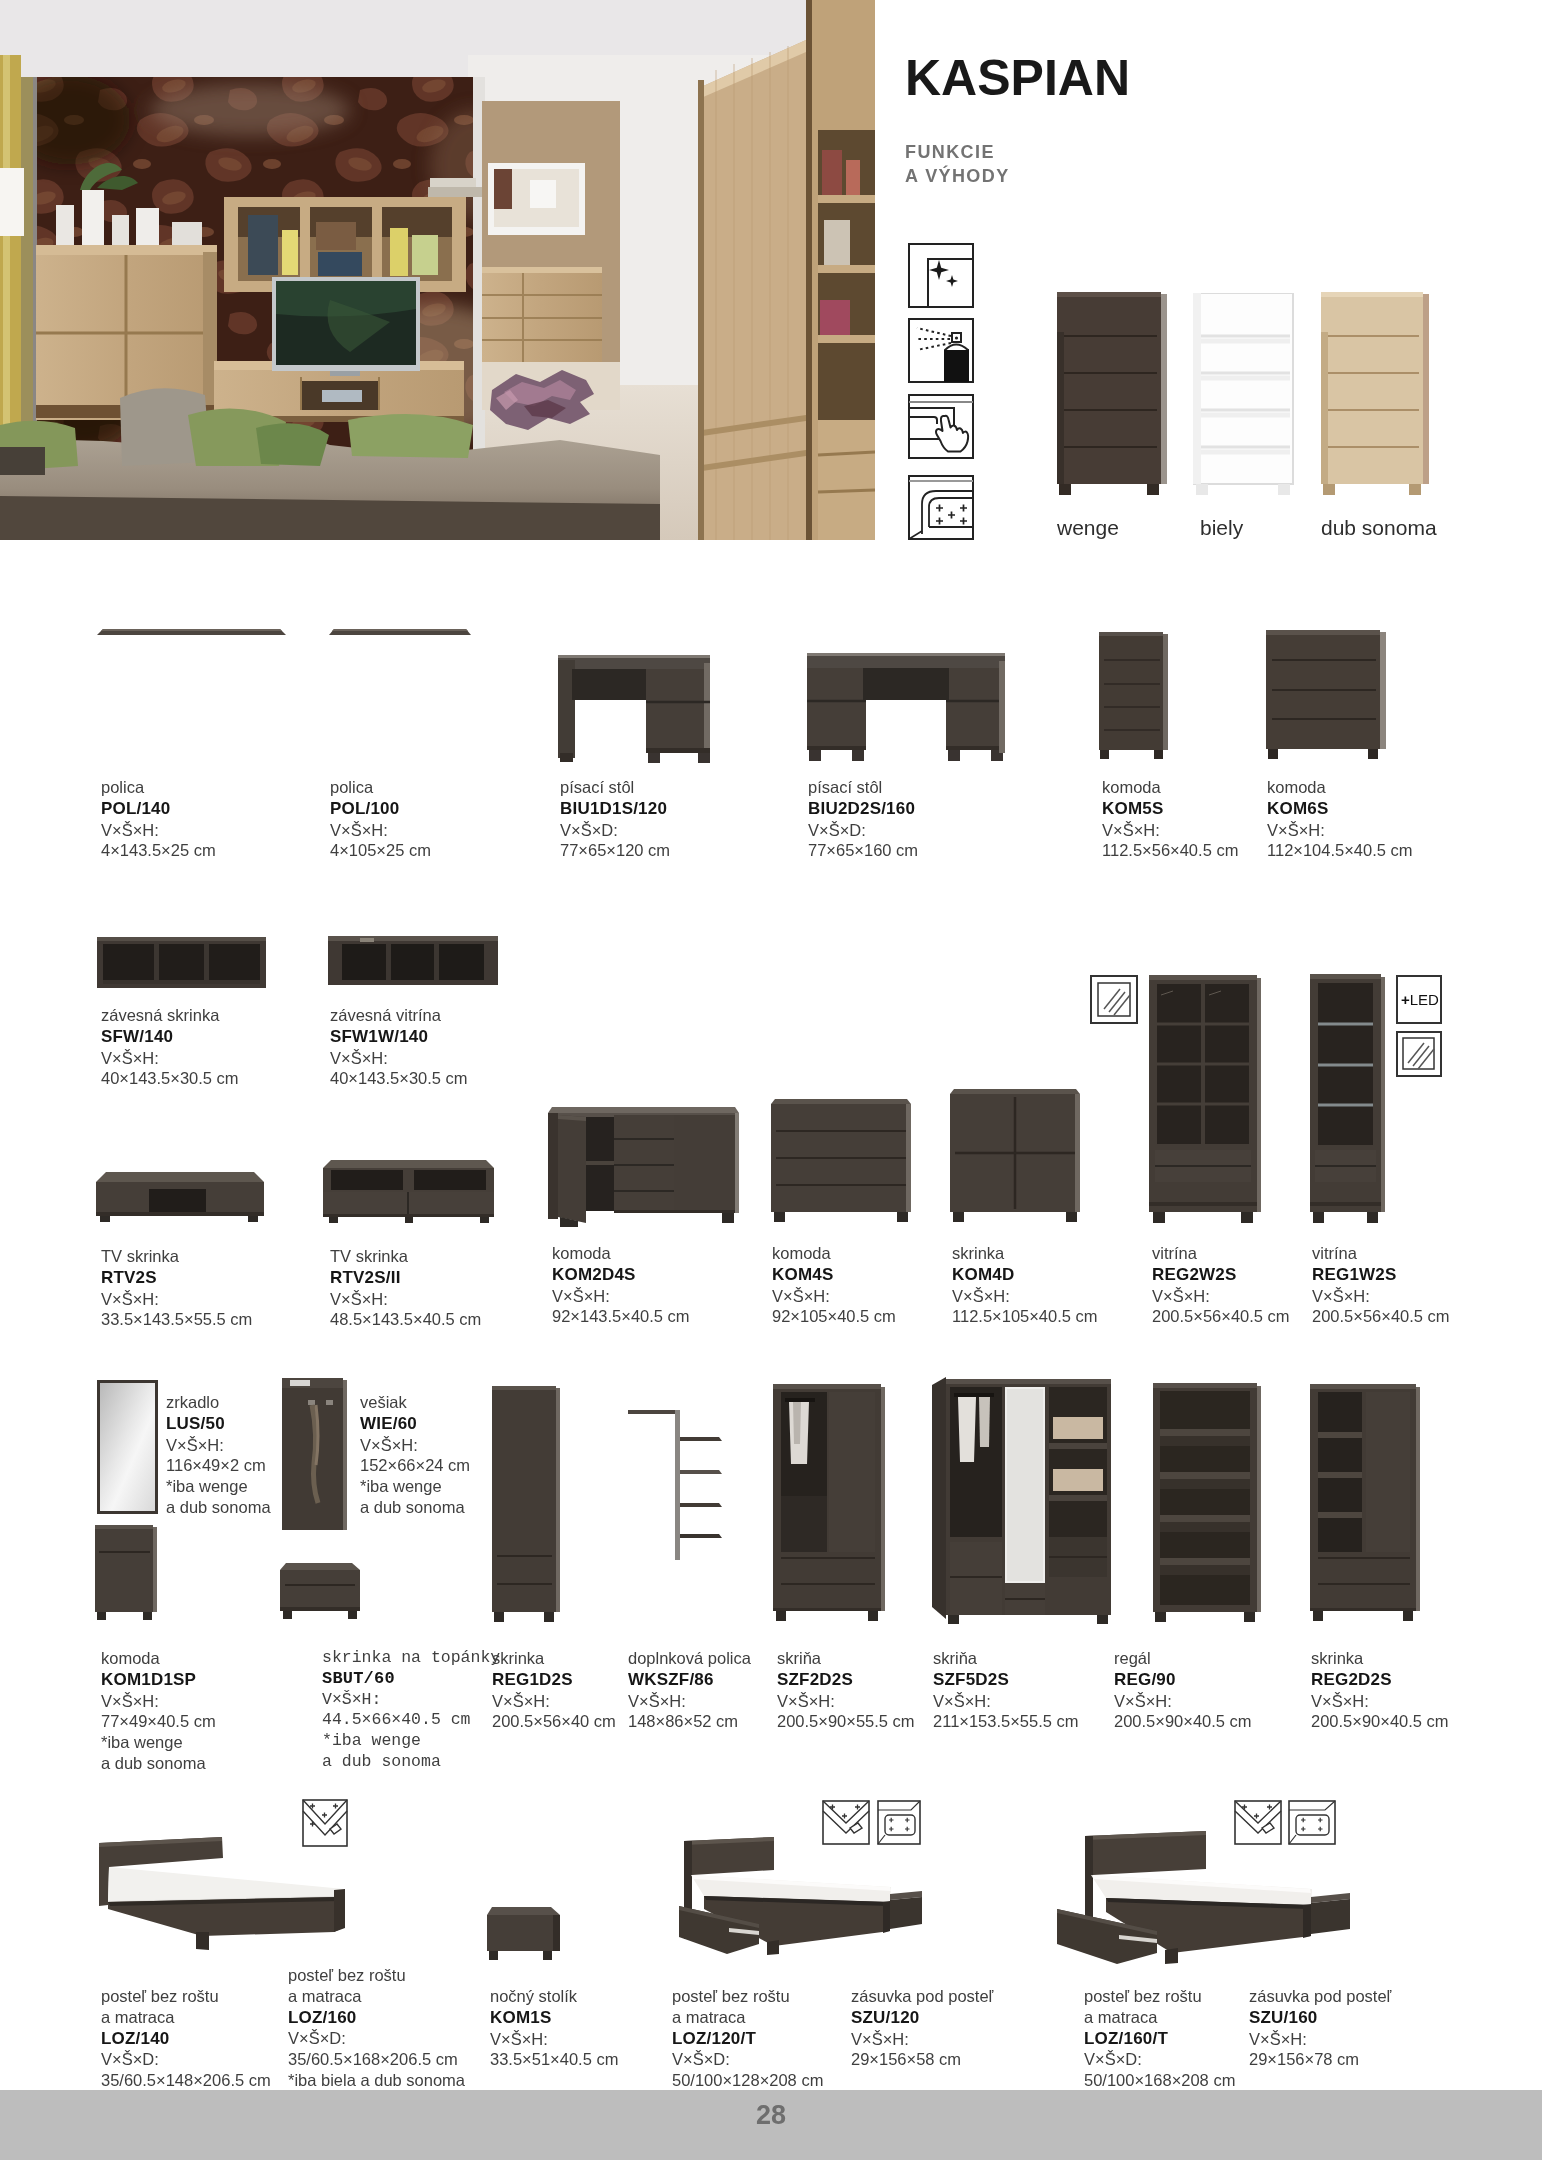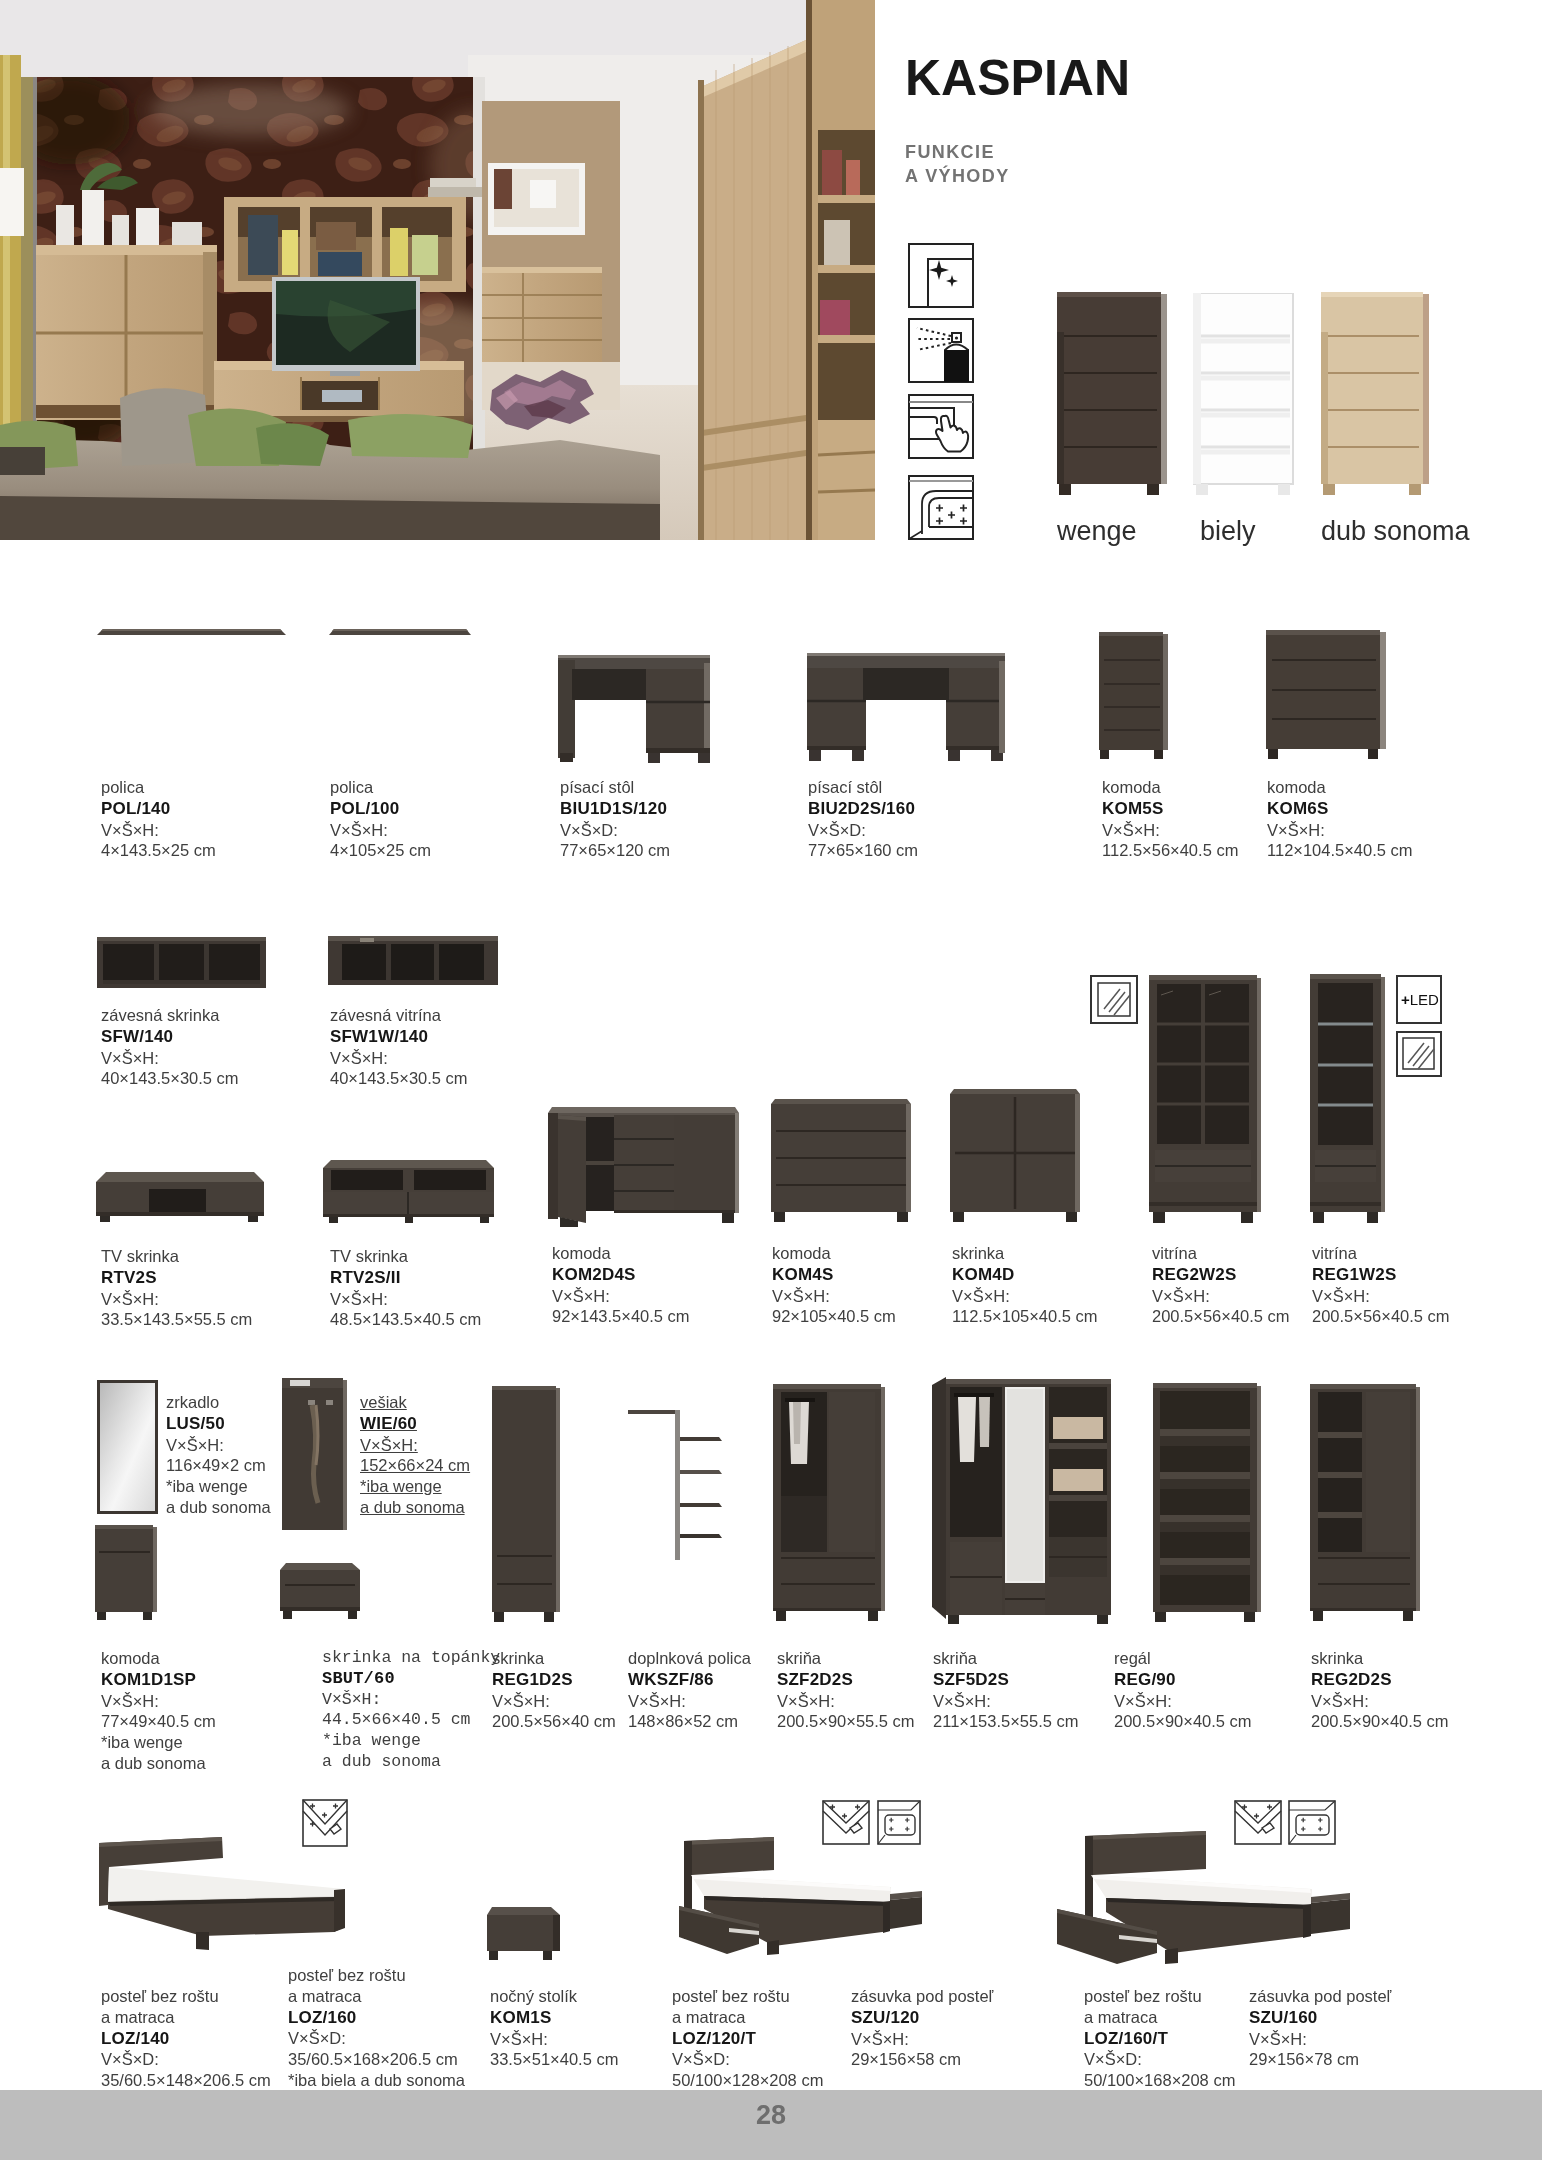--- a/index.html
+++ b/index.html
@@ -1,20 +1,20 @@
 <!DOCTYPE html>
 <html><head>
 <meta charset="utf-8">
 <style>
 html,body{margin:0;padding:0;}
 body{width:1542px;height:2160px;position:relative;background:#fff;font-family:"Liberation Sans",sans-serif;overflow:hidden;}
 .abs{position:absolute;}
 .t{position:absolute;font-size:16.5px;line-height:20.8px;color:#3f3f3f;white-space:nowrap;}
 .t b{color:#161616;font-size:17px;letter-spacing:.2px;}
-.lbl{position:absolute;font-size:27px;color:#2e2e2e;}
+.lbl{position:absolute;font-size:21px;color:#2e2e2e;}
 svg{display:block;}
 </style>
 </head>
 <body>
 
 <div class="abs" style="left:0;top:0;width:875px;height:540px;overflow:hidden;">
 <svg width="875" height="540" viewBox="0 0 875 540">
 <defs>
 <pattern id="wp" width="130" height="112" patternUnits="userSpaceOnUse">
   <rect width="130" height="112" fill="#3d1f15"></rect>
@@ -631,21 +631,21 @@
 <rect x="0" y="0" width="61" height="10" fill="#4c453f"></rect>
 <rect x="61" y="2" width="4" height="150" fill="#6f6861"></rect>
 <rect x="8" y="2" width="20" height="6" fill="#d8d6d3"></rect>
 <rect x="26" y="22" width="7" height="5" fill="#8a847d"></rect>
 <rect x="44" y="22" width="7" height="5" fill="#8a847d"></rect>
 <path d="M30 27 q6 30 2 58 q-2 22 4 40" stroke="#6b5f50" stroke-width="5" fill="none"></path>
 <path d="M34 27 q4 32 0 60" stroke="#837463" stroke-width="3" fill="none"></path>
 </svg>
   </div>
 
-<div class="t" style="left:360px;top:1392px;text-decoration:underline;">vešiak<br><b>WIE/60</b><br>V×Š×H:<br>152×66×24 cm<br>*iba wenge<br>a dub sonoma</div>
+<div class="t" style="left:360px;top:1392px;">vešiak<br><b>WIE/60</b><br>V×Š×H:<br>152×66×24 cm<br>*iba wenge<br>a dub sonoma</div>
 
 <div class="abs" style="left:280px;top:1563px;">
     <svg width="80" height="57" viewBox="0 0 80 57">
 <path d="M6 0 L72 0 L80 7 L0 7 Z" fill="#5a534c"></path>
 <rect x="0" y="7" width="80" height="41" fill="#453e38"></rect>
 <line x1="5" y1="22" x2="75" y2="22" stroke="#2d2722" stroke-width="2"></line>
 <rect x="0" y="44" width="80" height="4" fill="#332d28"></rect>
 <rect x="3" y="48" width="9" height="8" fill="#2e2a26"></rect>
 <rect x="68" y="48" width="9" height="8" fill="#2e2a26"></rect>
 </svg>

